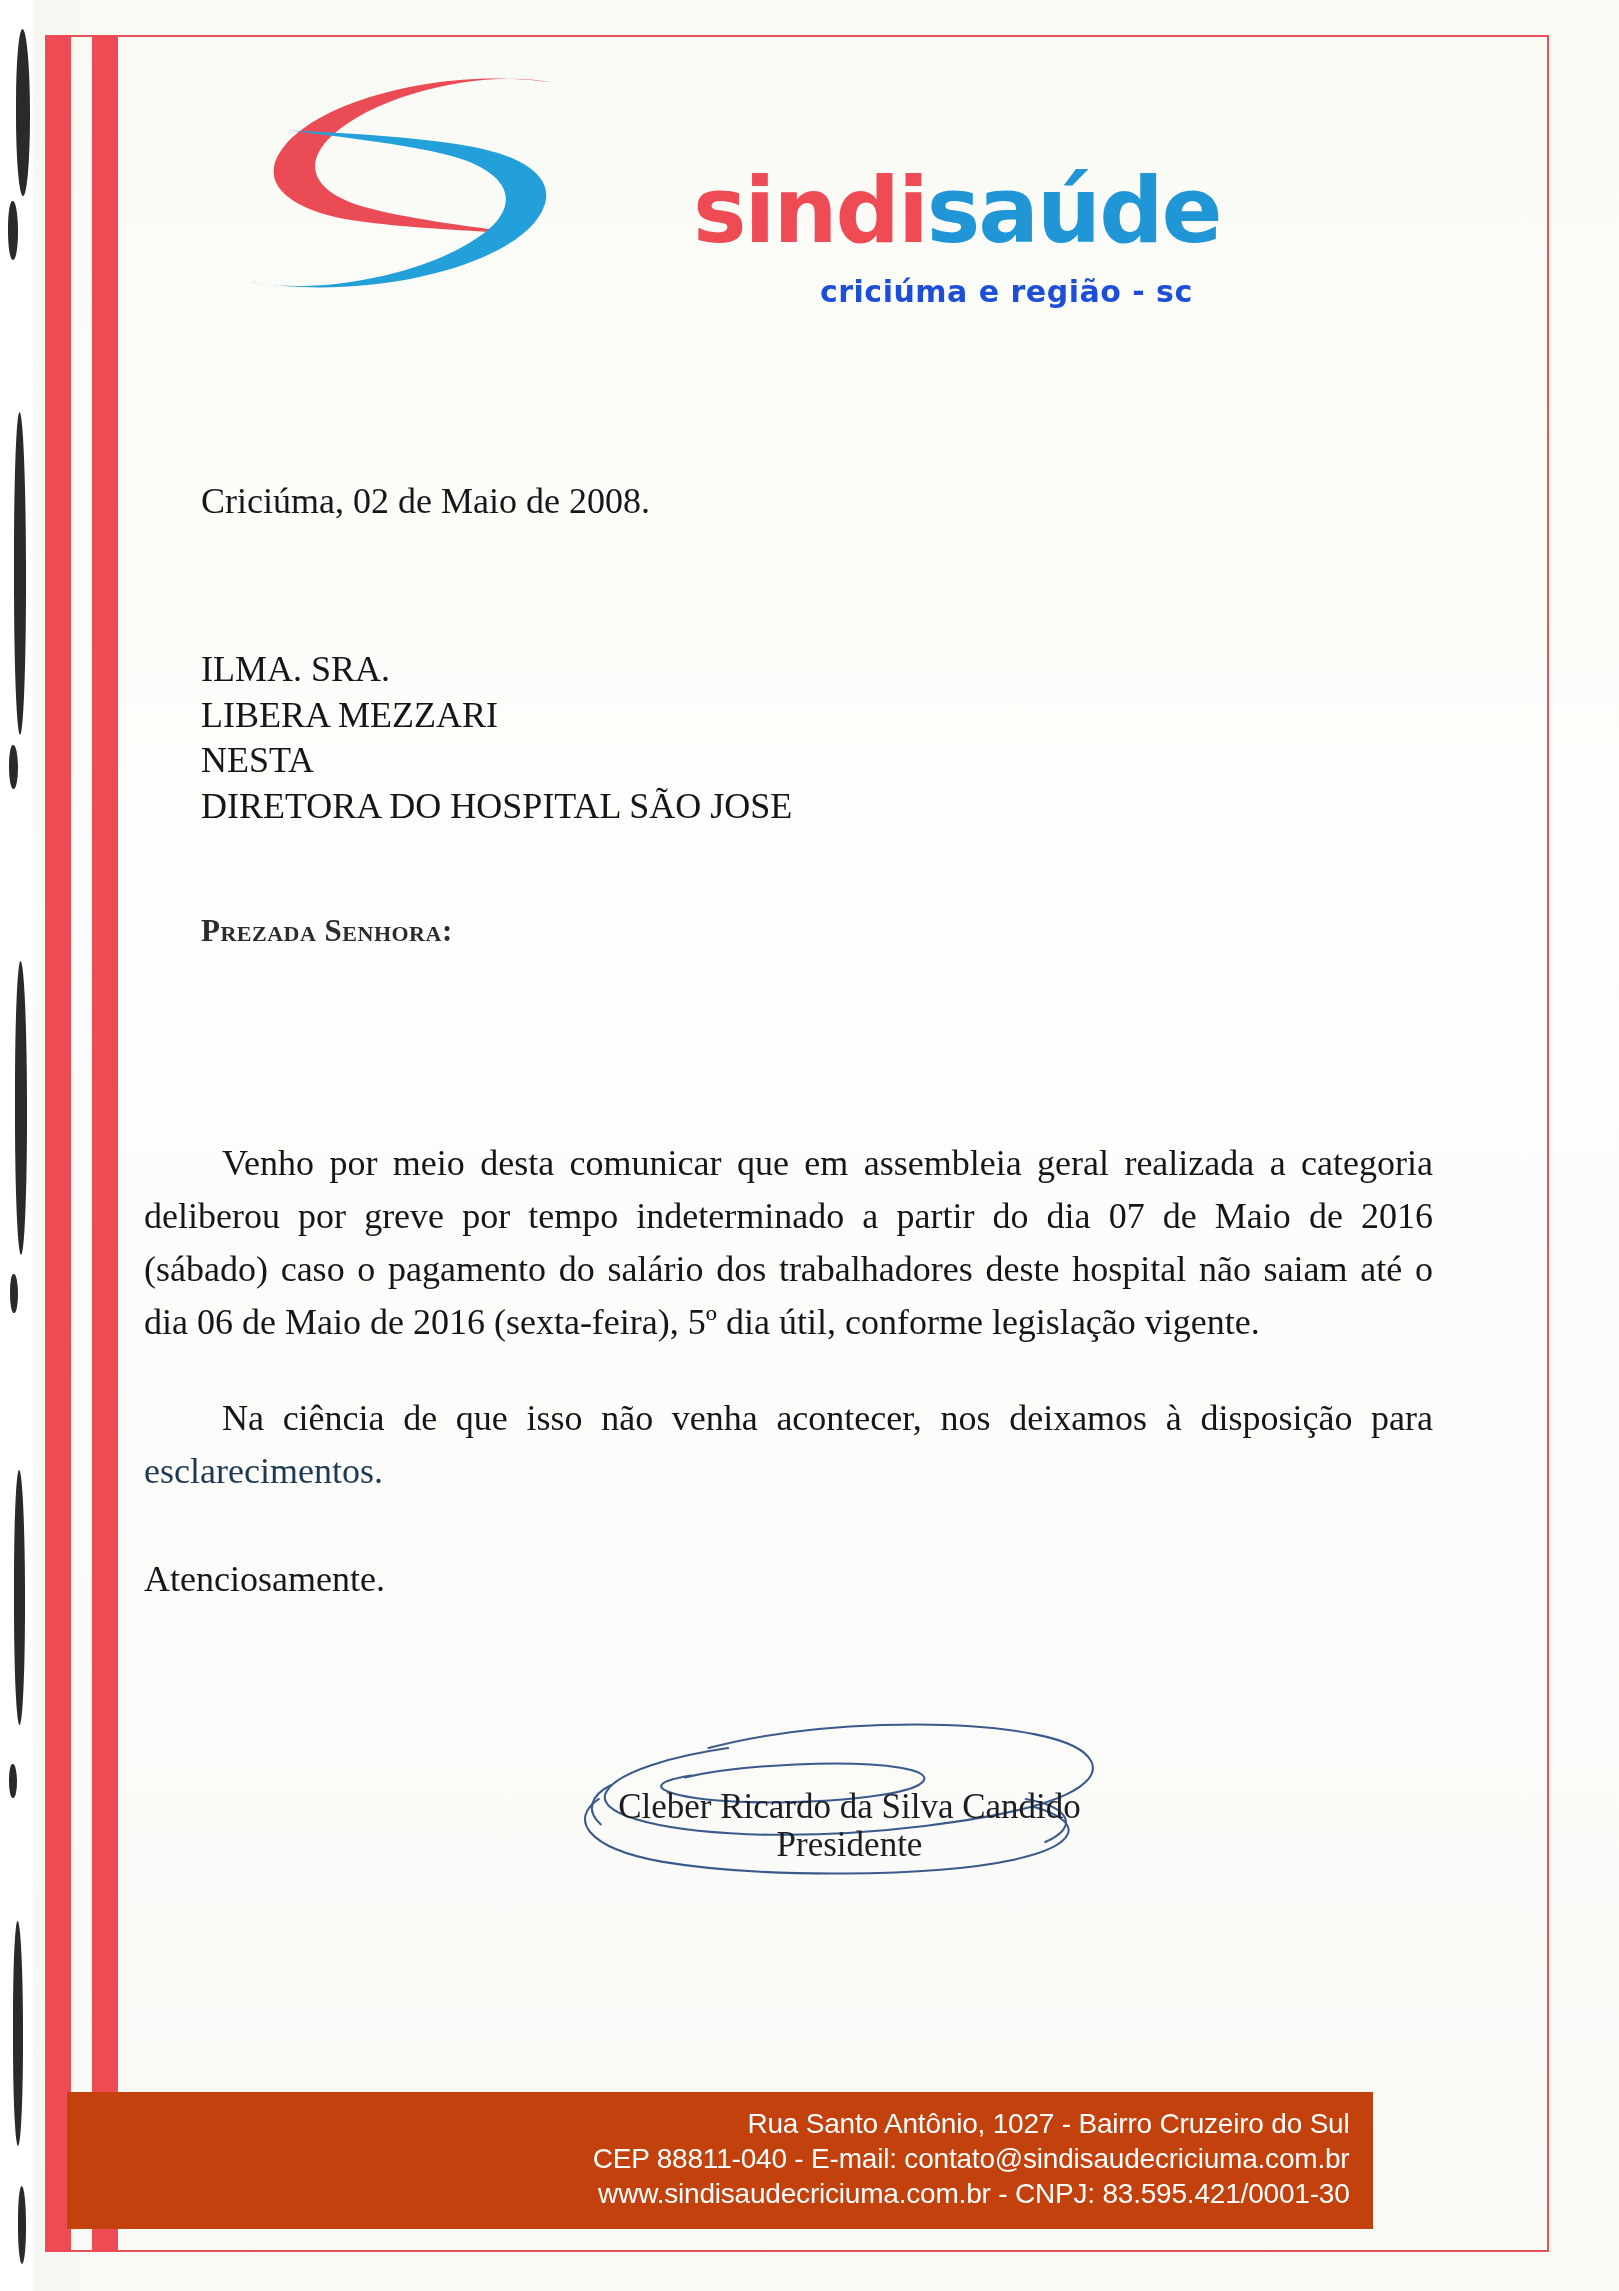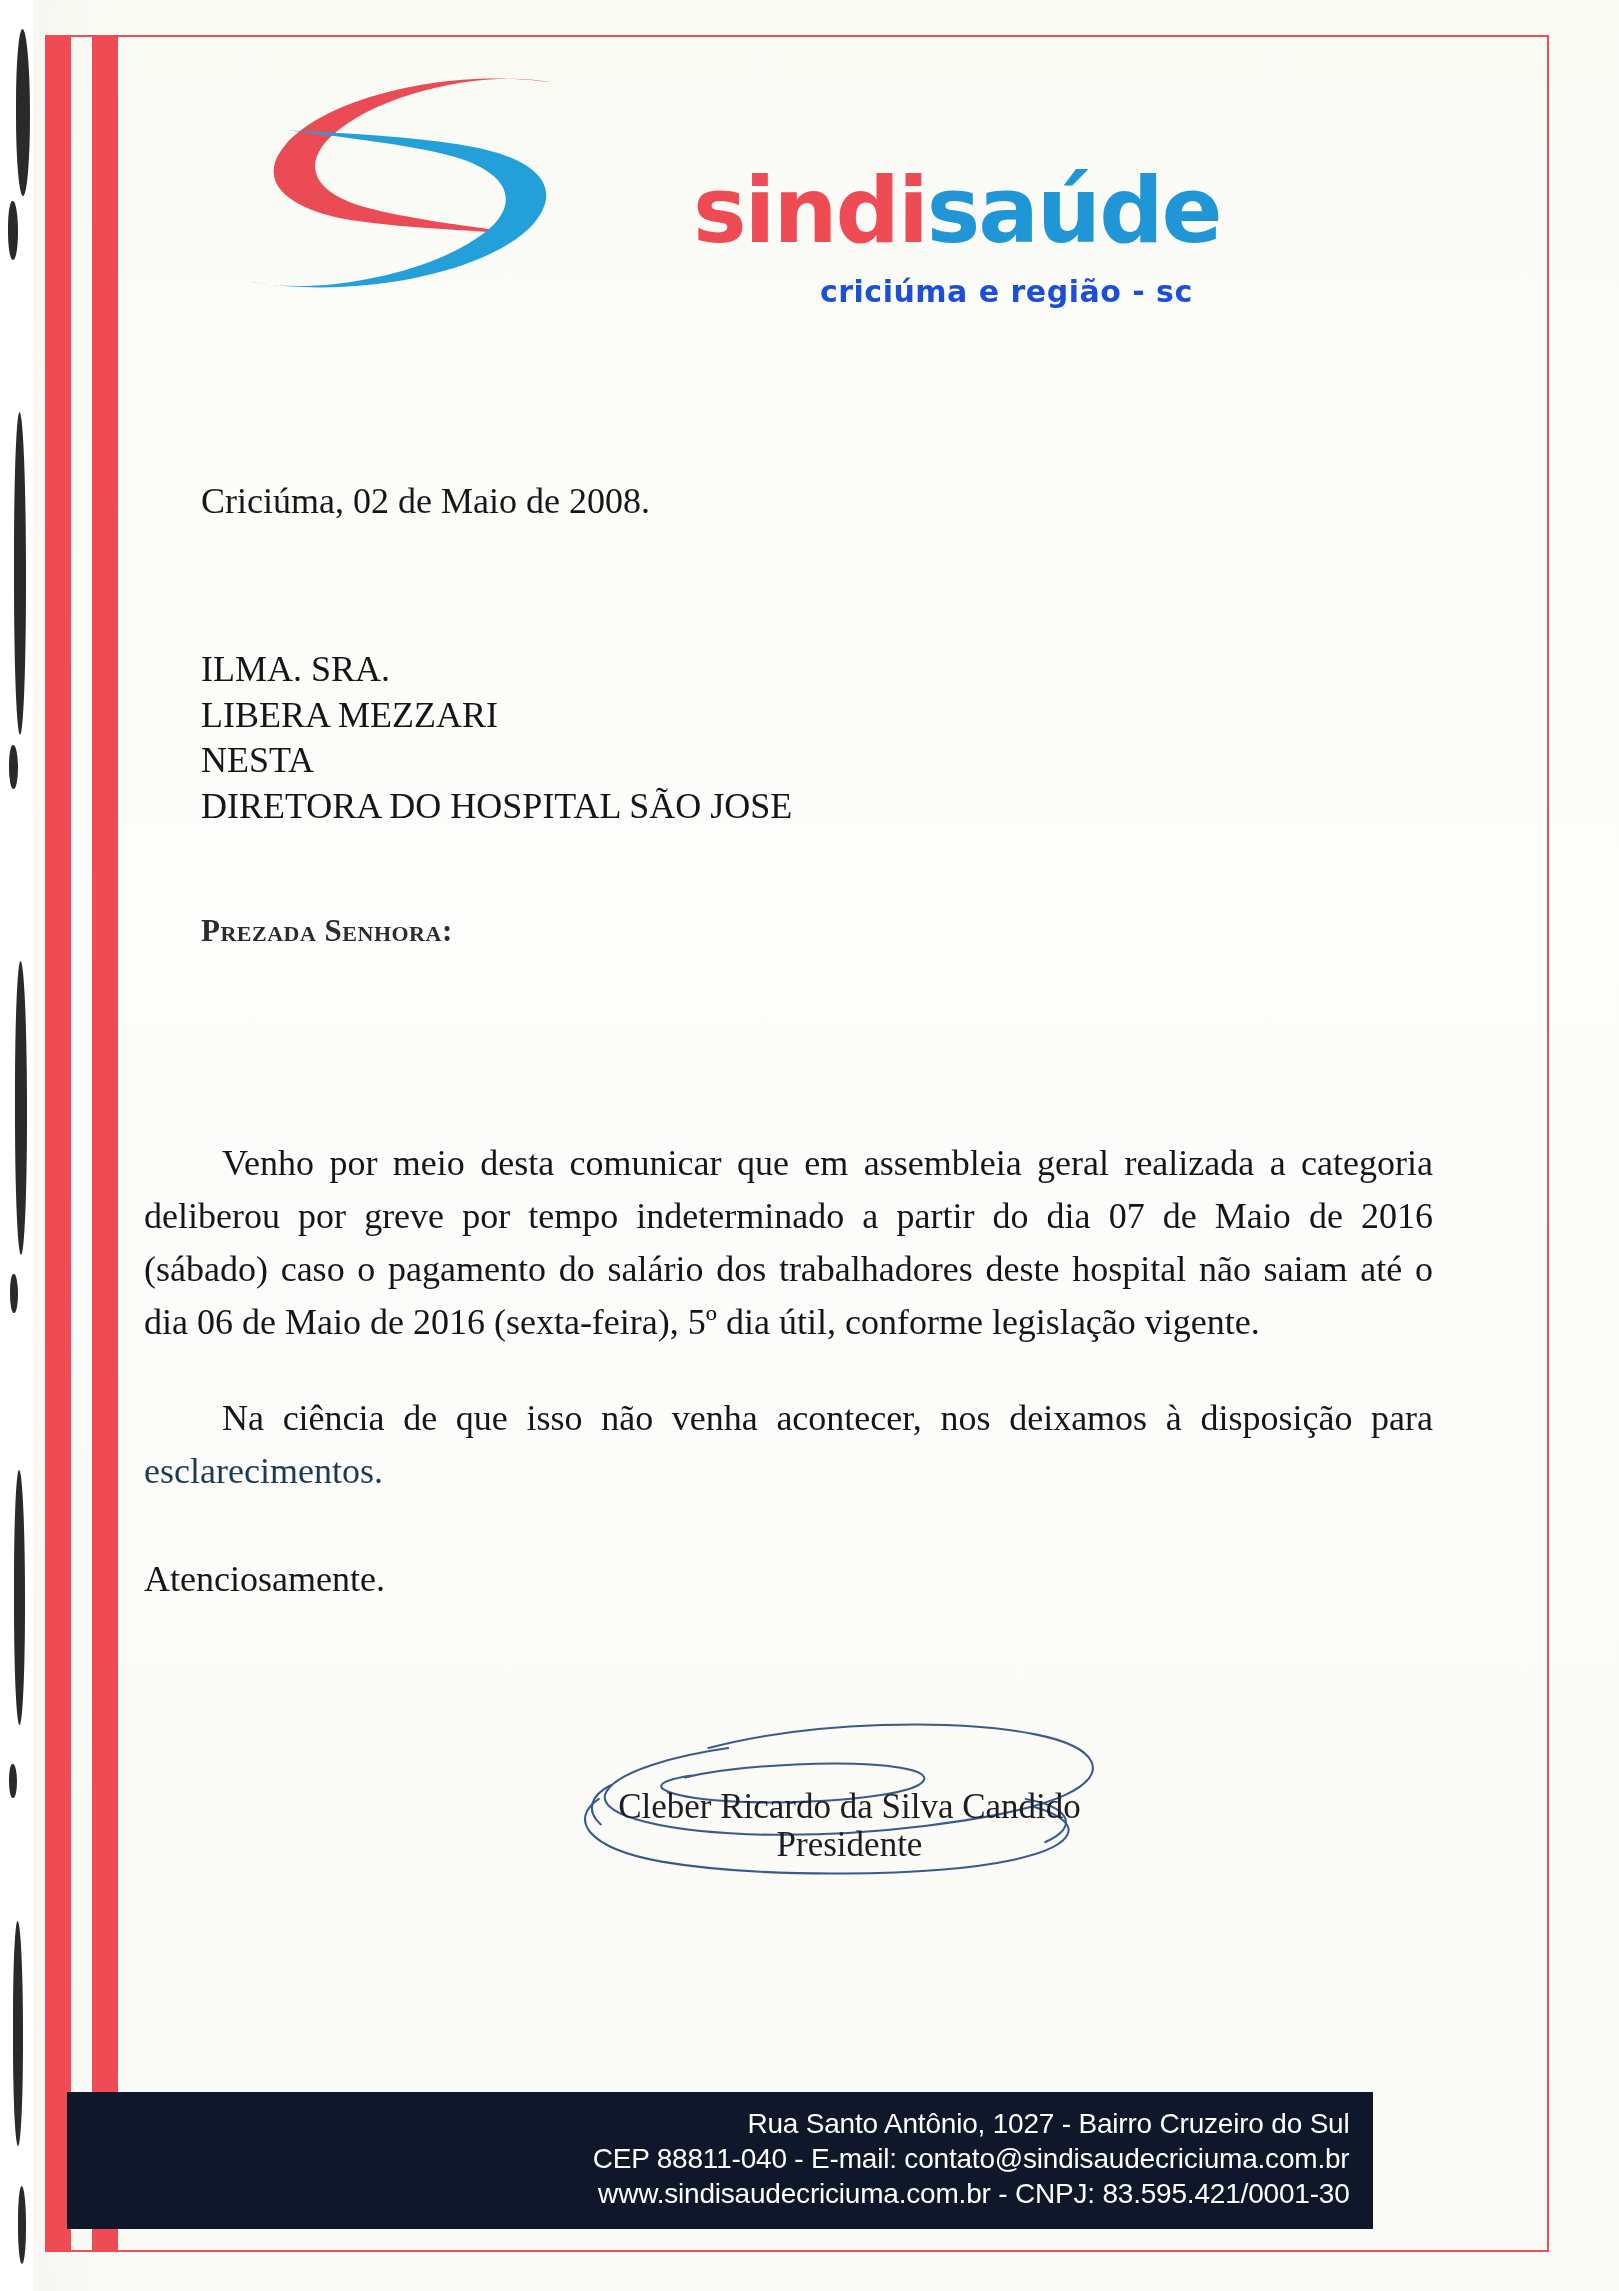--- a/index.html
+++ b/index.html
@@ -210,21 +210,21 @@
     color: #1d1d22;
     white-space: nowrap;
   }
 
   
   .footer {
     position: absolute;
     left: 67px;
     bottom: 63px;
     width: 1306px;
-    background: #0f172a;
+    background: #c2410c;
     padding: 13.7px 23.5px 17.6px 23.5px;
     box-sizing: border-box;
     text-align: right;
   }
   .footer div {
     font-family: "Liberation Sans", sans-serif;
     font-size: 28px;
     line-height: 1.26;
     color: #ffffff;
     white-space: nowrap;

